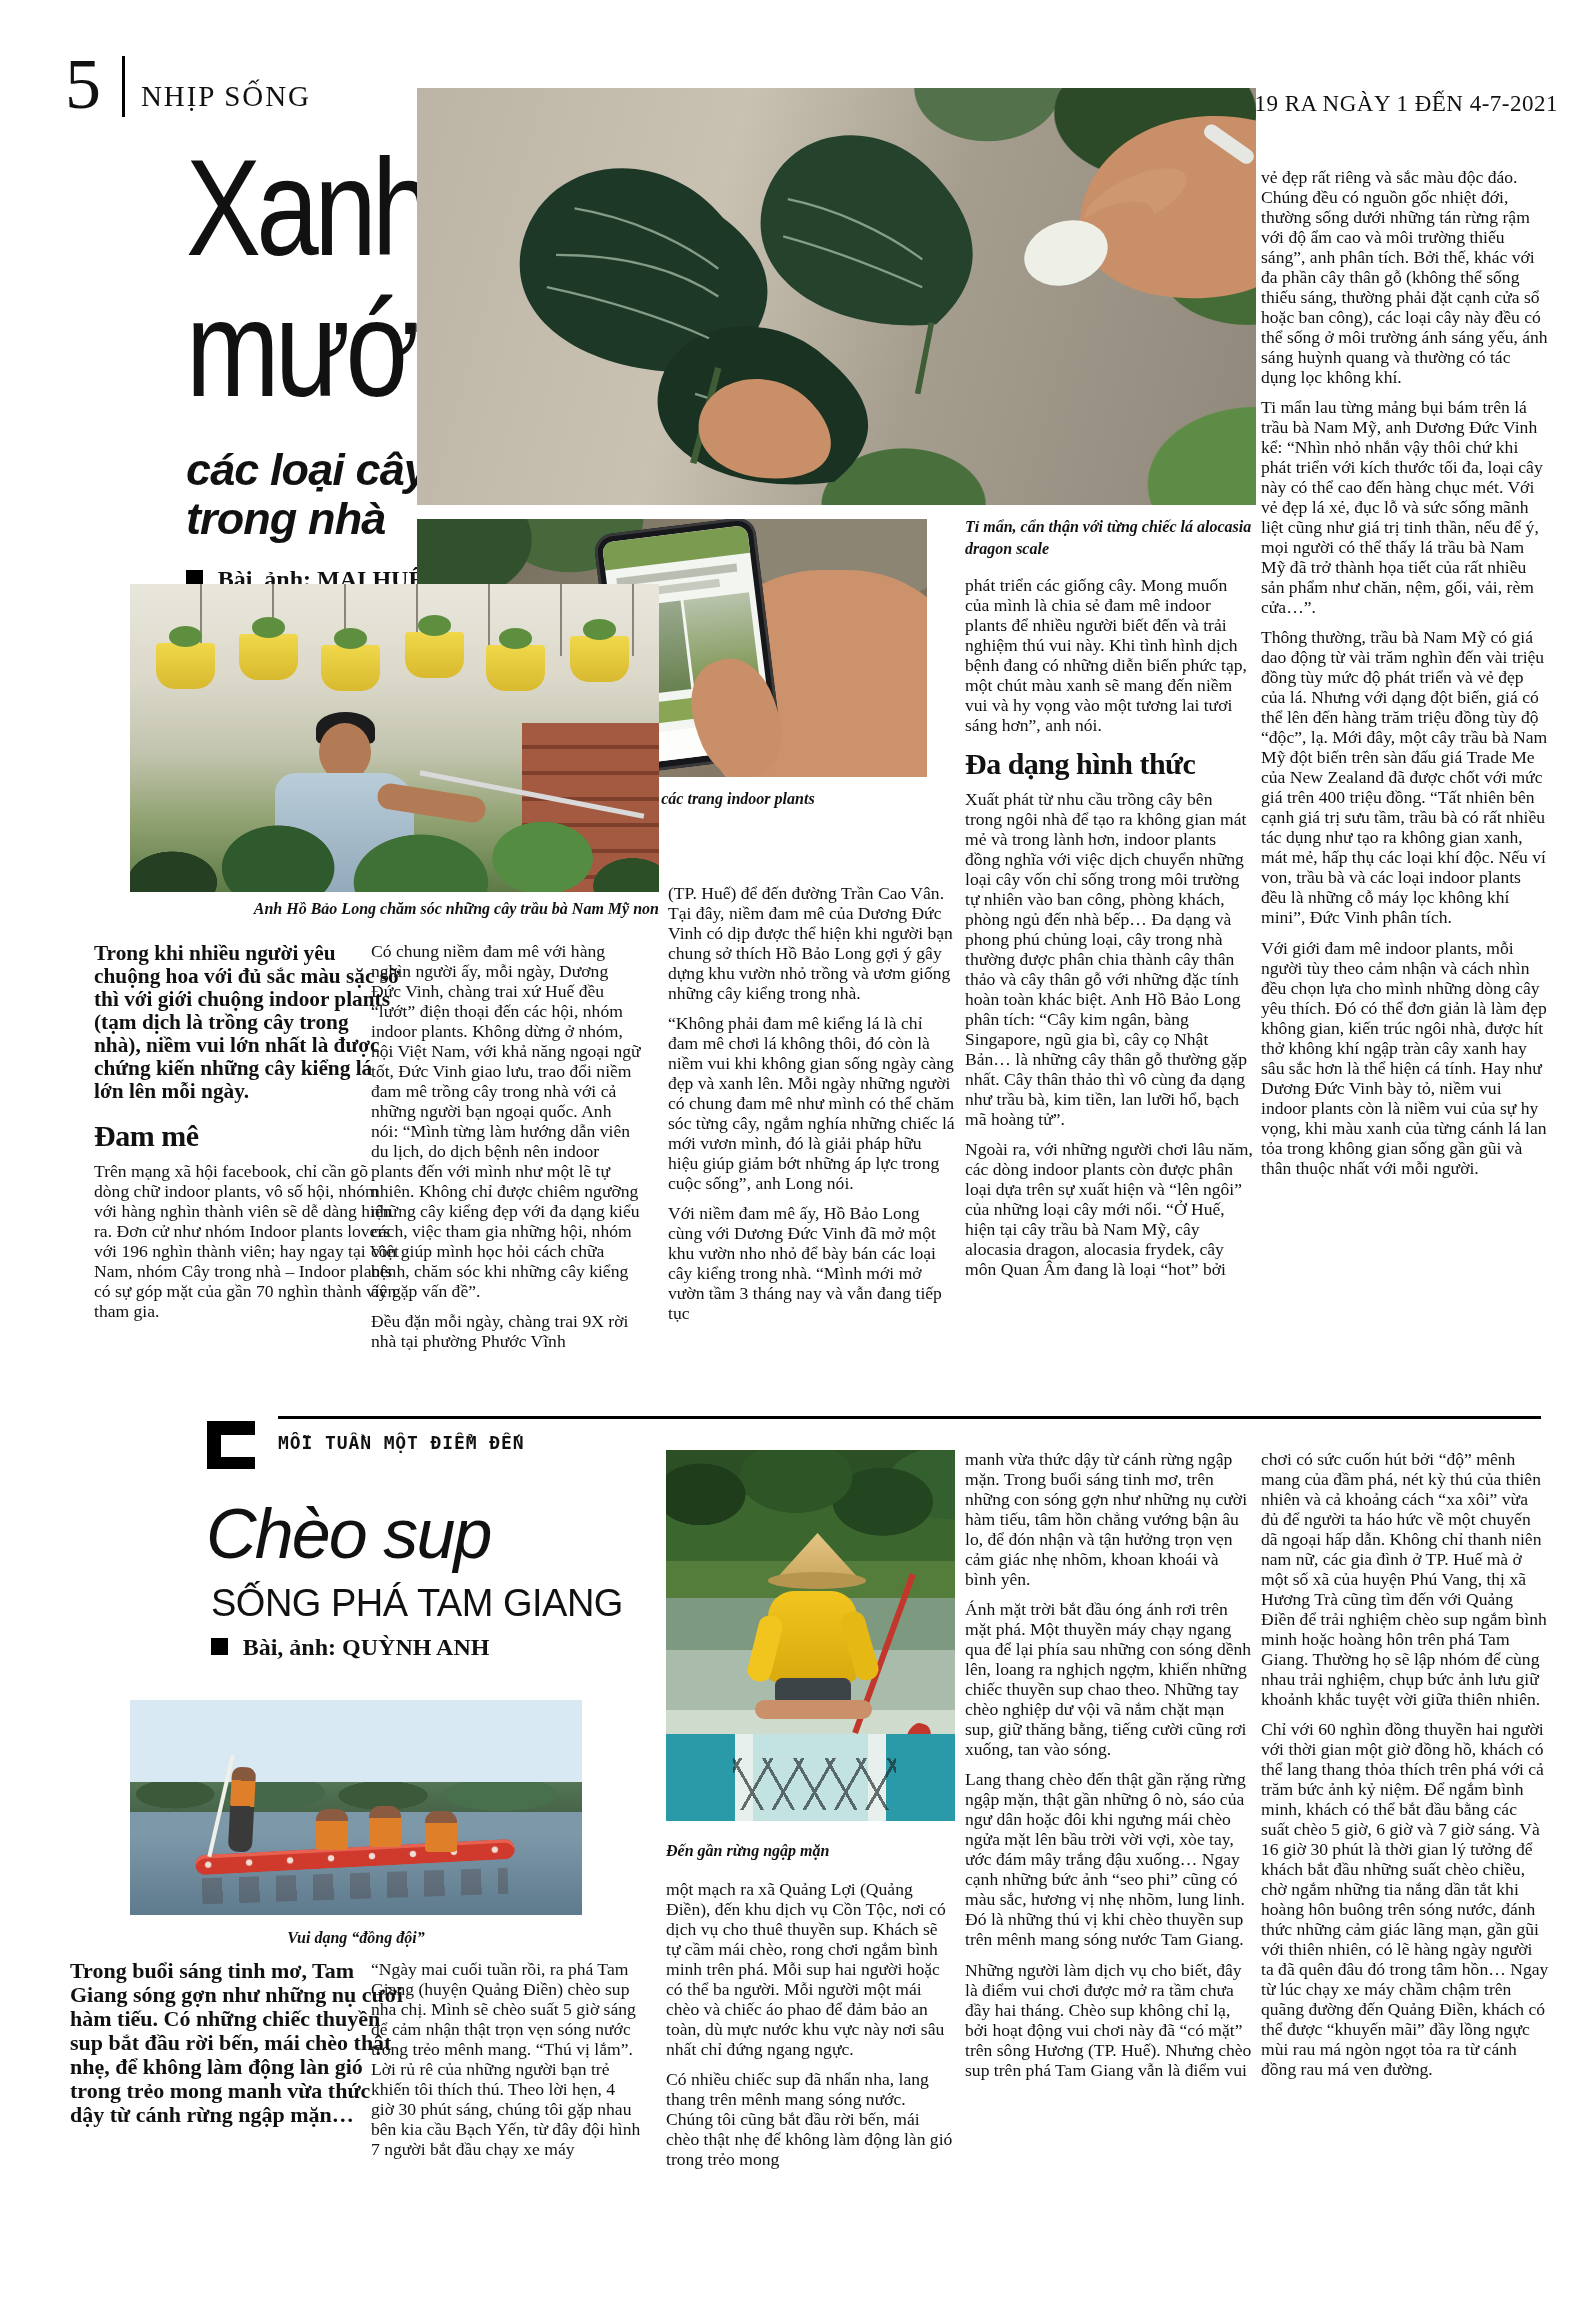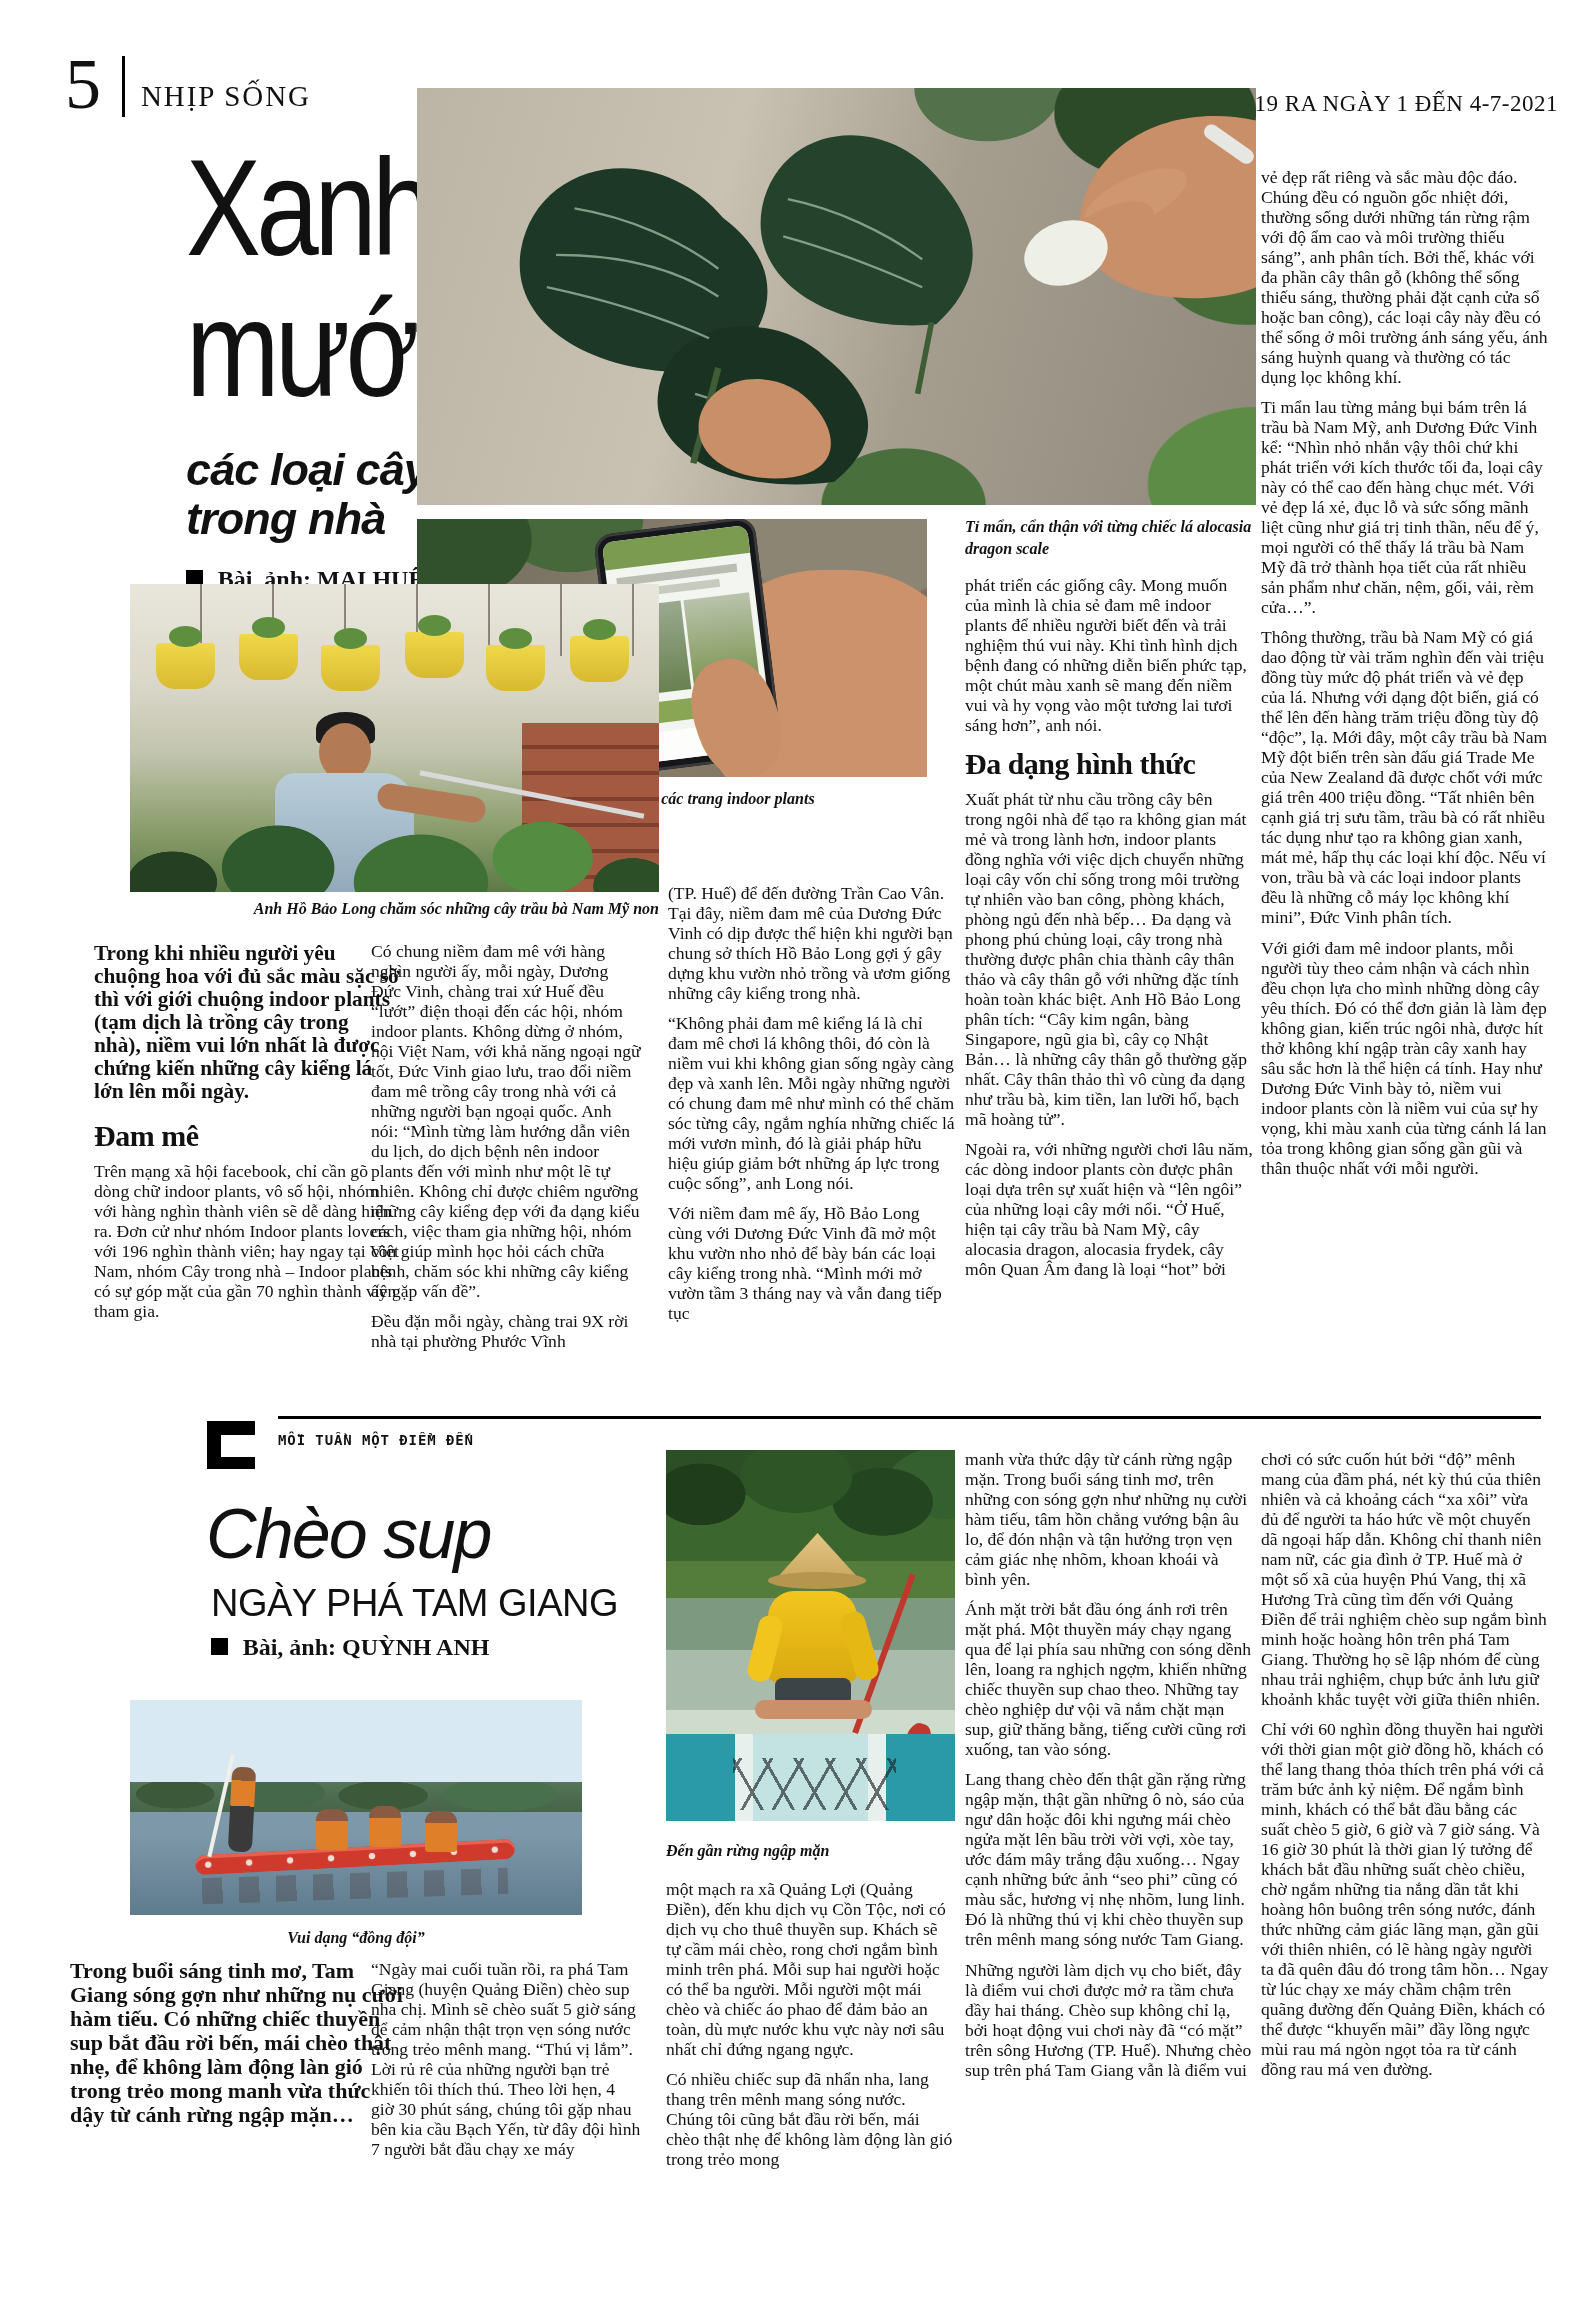--- a/index.html
+++ b/index.html
@@ -34,21 +34,21 @@
   .cap-phone{left:419px;top:788px;width:399px;}
   .cap-man{left:130px;top:898px;width:529px;text-align:right;}
   .cap-group{left:130px;top:1927px;width:452px;text-align:center;}
   .cap-mangrove{left:666px;top:1840px;width:289px;}
   
   .rule{left:278px;top:1416px;width:1263px;height:2.8px;background:#000;}
   .kbadge{left:207px;top:1421px;width:48px;height:48px;background:#000;}
   .kbadge:before{content:"";position:absolute;left:14px;top:14px;width:34px;height:22px;background:#fff;}
   .kbadge:after{content:"";position:absolute;left:37px;top:0;width:11px;height:11px;background:#000;}
   .kicker{left:278px;top:1432px;font-family:"DejaVu Sans Mono",monospace;font-weight:700;
-          font-size:14px;letter-spacing:0.9px;}
+          font-size:18px;letter-spacing:0.9px;}
   .a2-title{left:206px;top:1497px;font-family:"Liberation Sans",sans-serif;font-style:italic;
             font-size:70px;line-height:74px;letter-spacing:-1.9px;}
   .a2-sub{left:211px;top:1582px;font-family:"Liberation Sans",sans-serif;font-size:38px;line-height:42px;
           letter-spacing:-0.5px;}
   .a2-byline{left:211px;top:1633px;}
   .lead2{font-weight:700;font-size:22px;line-height:24px;margin:0;}
   .a2c1{left:70px;top:1959px;width:334px;}
   .a2c2{left:371px;top:1959px;width:271px;}
   .a2c3{left:666px;top:1879px;width:289px;}
   .a2c4{left:965px;top:1449px;width:288px;}
@@ -268,21 +268,21 @@
     <p class="bp">vẻ đẹp rất riêng và sắc màu độc đáo. Chúng đều có nguồn gốc nhiệt đới, thường sống dưới những tán rừng rậm với độ ẩm cao và môi trường thiếu sáng”, anh phân tích. Bởi thế, khác với đa phần cây thân gỗ (không thể sống thiếu sáng, thường phải đặt cạnh cửa sổ hoặc ban công), các loại cây này đều có thể sống ở môi trường ánh sáng yếu, ánh sáng huỳnh quang và thường có tác dụng lọc không khí.</p>
     <p class="bp">Ti mẩn lau từng mảng bụi bám trên lá trầu bà Nam Mỹ, anh Dương Đức Vinh kể: “Nhìn nhỏ nhắn vậy thôi chứ khi phát triển với kích thước tối đa, loại cây này có thể cao đến hàng chục mét. Với vẻ đẹp lá xẻ, đục lỗ và sức sống mãnh liệt cũng như giá trị tinh thần, nếu để ý, mọi người có thể thấy lá trầu bà Nam Mỹ đã trở thành họa tiết của rất nhiều sản phẩm như chăn, nệm, gối, vải, rèm cửa…”.</p>
     <p class="bp">Thông thường, trầu bà Nam Mỹ có giá dao động từ vài trăm nghìn đến vài triệu đồng tùy mức độ phát triển và vẻ đẹp của lá. Nhưng với dạng đột biến, giá có thể lên đến hàng trăm triệu đồng tùy độ “độc”, lạ. Mới đây, một cây trầu bà Nam Mỹ đột biến trên sàn đấu giá Trade Me của New Zealand đã được chốt với mức giá trên 400 triệu đồng. “Tất nhiên bên cạnh giá trị sưu tầm, trầu bà có rất nhiều tác dụng như tạo ra không gian xanh, mát mẻ, hấp thụ các loại khí độc. Nếu ví von, trầu bà và các loại indoor plants đều là những cỗ máy lọc không khí mini”, Đức Vinh phân tích.</p>
     <p class="bp">Với giới đam mê indoor plants, mỗi người tùy theo cảm nhận và cách nhìn đều chọn lựa cho mình những dòng cây yêu thích. Đó có thể đơn giản là làm đẹp không gian, kiến trúc ngôi nhà, được hít thở không khí ngập tràn cây xanh hay sâu sắc hơn là thể hiện cá tính. Hay như Dương Đức Vinh bày tỏ, niềm vui indoor plants còn là niềm vui của sự hy vọng, khi màu xanh của từng cánh lá lan tỏa trong không gian sống gần gũi và thân thuộc nhất với mỗi người.</p>
   </div>
 
   <div class="abs rule"></div>
   <div class="abs kbadge"></div>
   <div class="abs kicker">MỖI TUẦN MỘT ĐIỂM ĐẾN</div>
   <div class="abs a2-title">Chèo sup</div>
-  <div class="abs a2-sub">NGÀY PHÁ TAM GIANG</div>
+  <div class="abs a2-sub">SỐNG PHÁ TAM GIANG</div>
   <div class="abs byline a2-byline">
     <span class="sq"></span><span>Bài, ảnh: QUỲNH ANH</span>
   </div>
 
   <div class="ph ph-sup">
     <div class="ps-trees"></div>
     <div class="ps-board"></div>
     <div class="ps-paddle"></div>
     <div class="ps-p1"></div>
     <div class="ps-sit ps-p2"></div>

